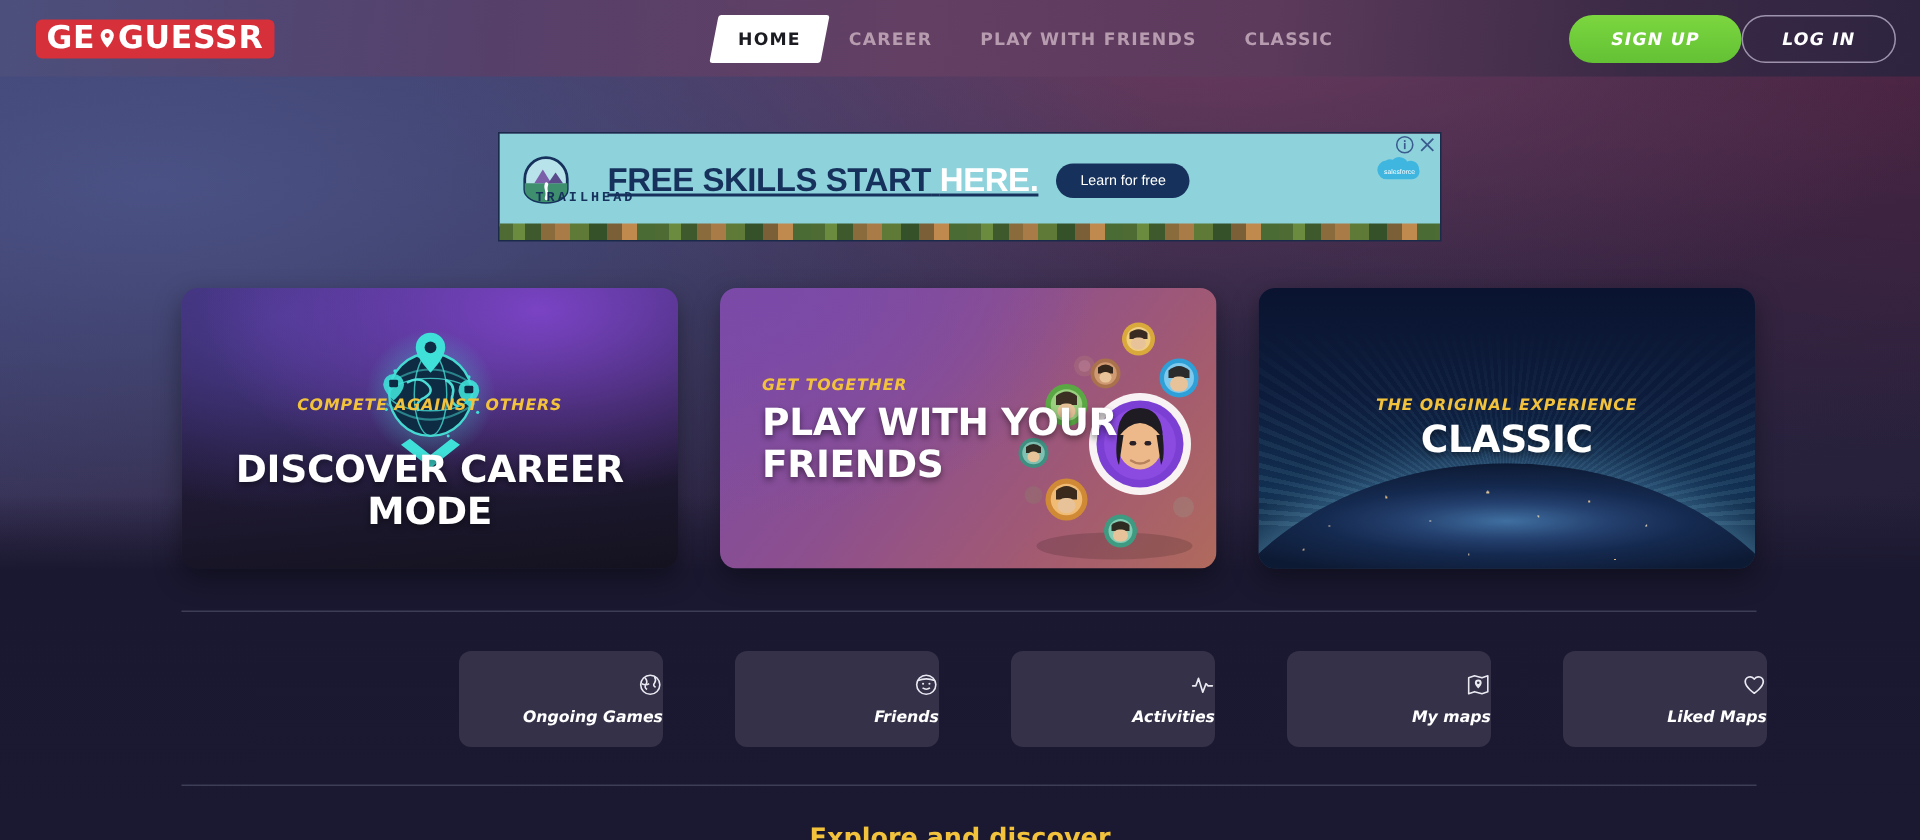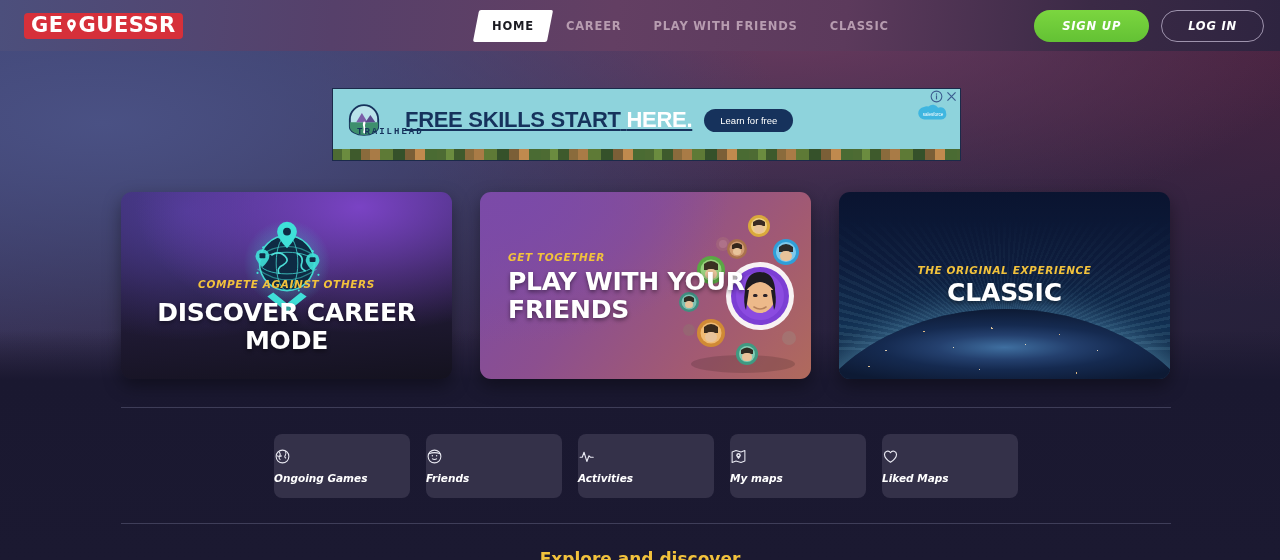--- a/index.html
+++ b/index.html
@@ -99,21 +99,21 @@
     padding: 9px 16px;
     border-radius: 2px;
   }
   .nav-item.active span { display: inline-block; transform: skewX(11deg); }
 
   .auth {
     position: absolute;
     right: 16px;
     display: flex;
     align-items: center;
-    gap: 12px;
+    gap: 0;
   }
   .btn-signup {
     background: linear-gradient(180deg, #7bd63f 0%, #63c134 100%);
     color: #ffffff;
     font-family: "DejaVu Sans", sans-serif;
     font-size: 11.5px;
     font-weight: bold;
     font-style: italic;
     letter-spacing: 0.8px;
     padding: 9px 28px;
@@ -272,21 +272,21 @@
     left: 50%; top: 16px;
     transform: translateX(-50%);
     width: 118px; height: 118px;
   }
   .career-text {
     position: absolute;
     left: 0; right: 0;
     bottom: 24px;
     text-align: center;
   }
-  .career-text .card-eyebrow { margin-bottom: 9px; }
+  .career-text .card-eyebrow { margin-bottom: 23px; }
 
   
   .card-friends {
     background:
       radial-gradient(300px 200px at 10% 4%, #7b4aa8 0%, rgba(123,74,168,0) 72%),
       linear-gradient(128deg, #7a4ba6 0%, #8c4f8f 40%, #a25a72 72%, #b06a5c 100%);
   }
   .friends-text {
     position: absolute;
     left: 28px;
@@ -379,24 +379,25 @@
     gap: 16px;
     z-index: 16;
   }
   .tile {
     width: 136px;
     height: 64px;
     background: #343149;
     border-radius: 8px;
     display: flex;
     flex-direction: column;
-    align-items: flex-start;
+    align-items: flex-end;
     justify-content: center;
     gap: 7px;
     cursor: pointer;
+    margin-left: 32px;
   }
   .tile-icon { width: 17px; height: 17px; color: #e9e9f2; }
   .tile-label {
     font-family: "DejaVu Sans", sans-serif;
     font-size: 10.5px;
     font-weight: bold;
     font-style: italic;
     color: #ffffff;
     white-space: nowrap;
   }

